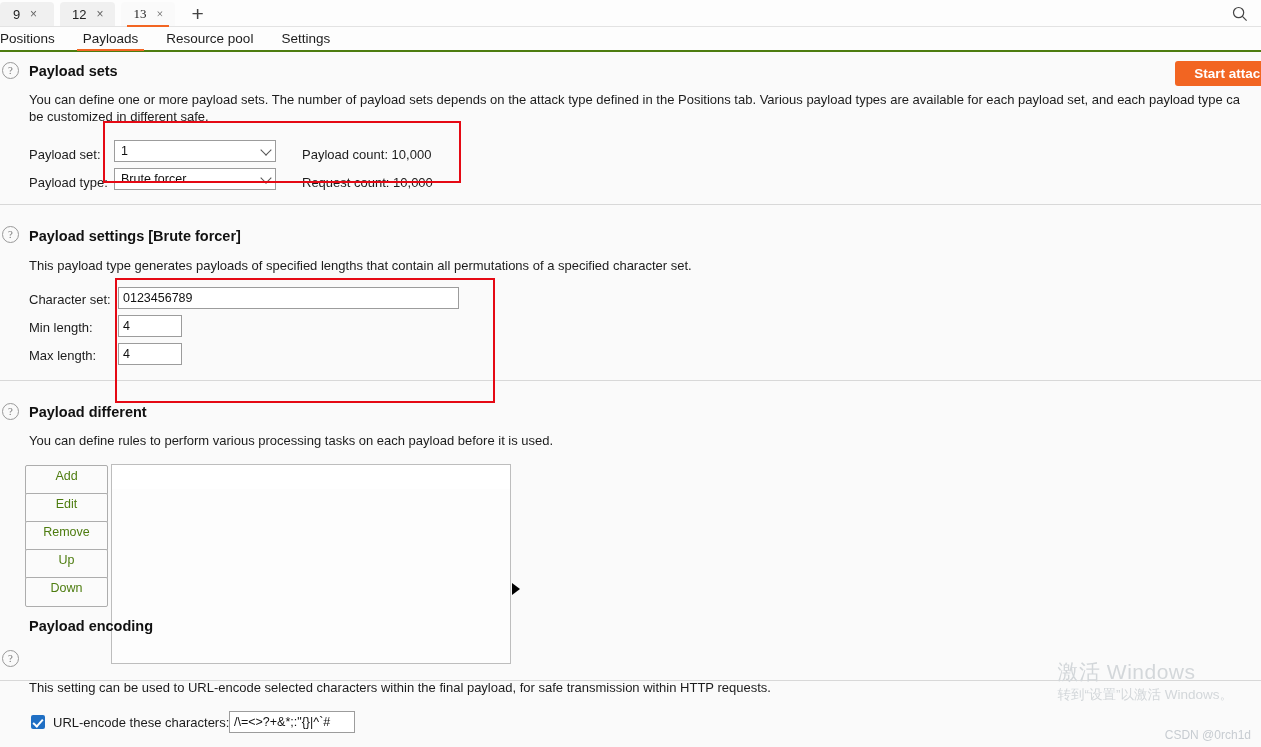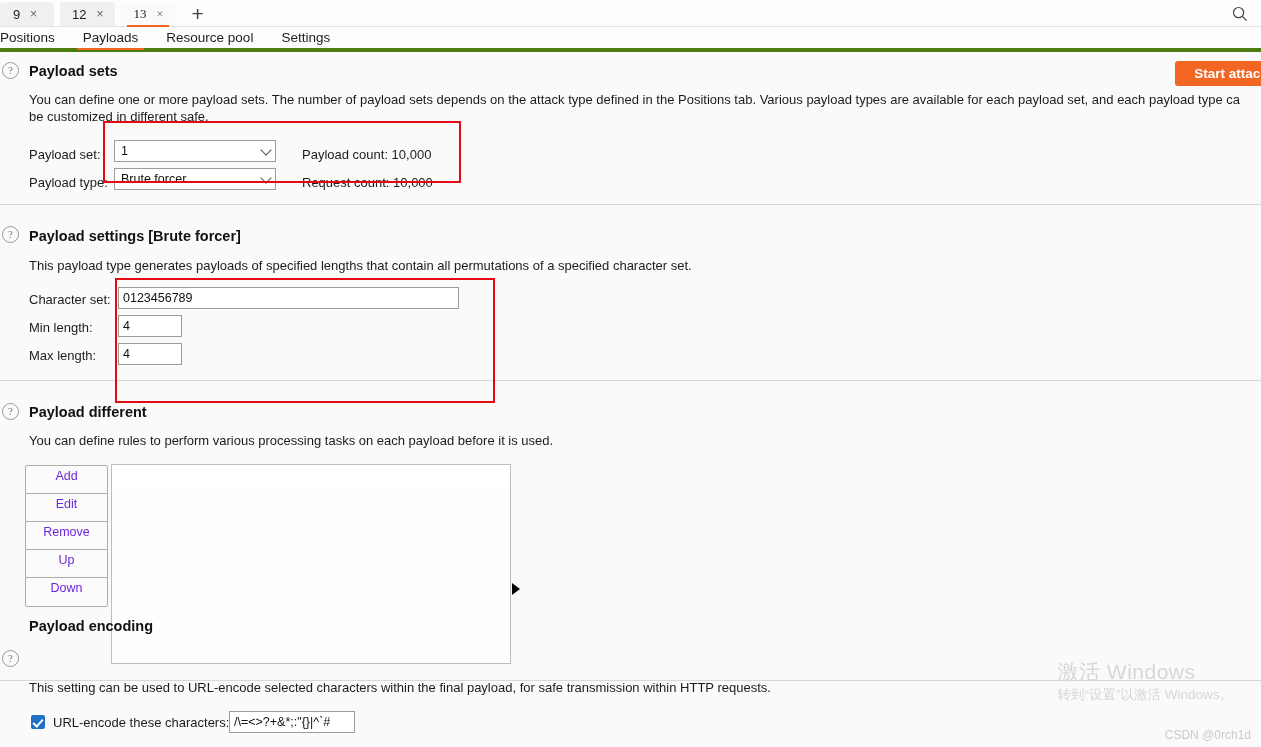--- a/index.html
+++ b/index.html
@@ -75,21 +75,21 @@
     width: 22px; height: 22px;
     display: flex; align-items: center; justify-content: center;
   }
   .searchbtn svg { display: block; }
 
   
   .subnav {
     position: absolute; left: 0; top: 27px;
     width: 1261px; height: 25px;
     background: #fdfdfd;
-    border-bottom: 4px solid #4d7c0f;
+    border-bottom: 2px solid #4d7c0f;
     display: flex;
     align-items: center;
   }
   .subnav .navitem {
     font-size: 13.5px;
     color: #1d1d1d;
     padding: 0 14px;
     height: 25px;
     line-height: 25px;
     position: relative;
@@ -197,21 +197,21 @@
   }
 
   
   .btn {
     position: absolute;
     width: 83px; height: 30px;
     background: #fbfbfb;
     border: 1px solid #adadad;
     border-radius: 2px;
     font-size: 12.5px;
-    color: #6d28d9;
+    color: #4d7c0f;
     text-align: center;
     line-height: 20px;
     cursor: default;
   }
 
   
   .table {
     position: absolute;
     background: #fff;
     border: 1px solid #bdbdbd;

